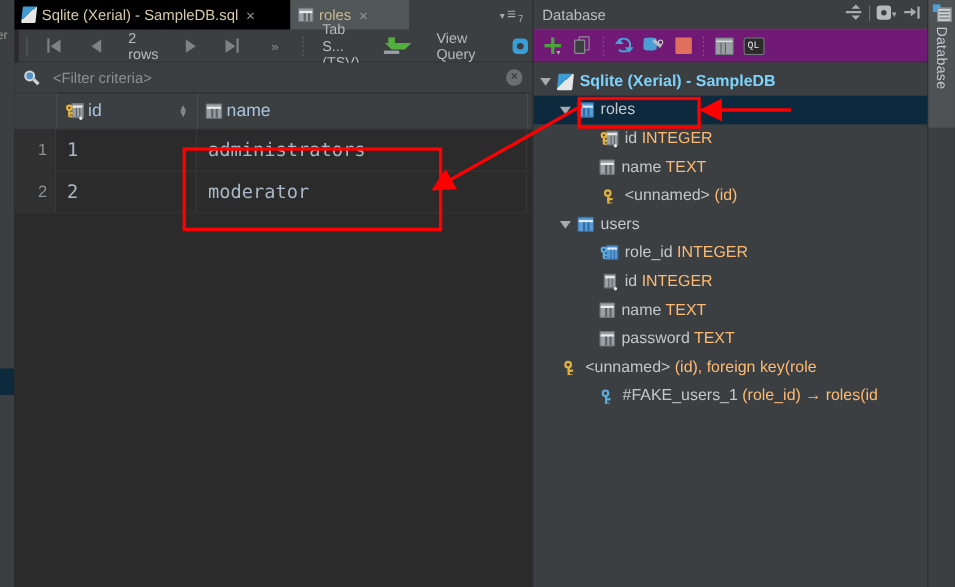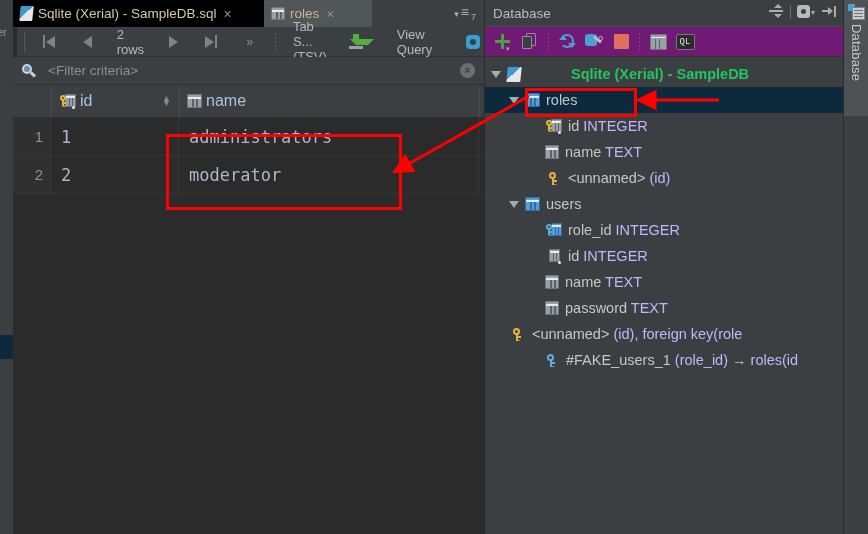--- a/index.html
+++ b/index.html
@@ -424,22 +424,22 @@
     cursor: default;
   }
   .tnode .tw {
     width: 0; height: 0;
     border-left: 5px solid transparent;
     border-right: 5px solid transparent;
     border-top: 7px solid #a6aaad;
     flex: none;
   }
   .tnode .tlabel { font-size: 14.5px; color: #c3c7ca; }
-  .tnode .tlabel .ty { color: #c4b5fd; }
-  .tnode.root .tlabel { font-weight: bold; color: #22c55e; margin-left: 44px; }
+  .tnode .tlabel .ty { color: #fdba74; }
+  .tnode.root .tlabel { font-weight: bold; color: #7dd3fc; }
   .tnode.selected { background: #0d293e; }
 
   .indent0 { padding-left: 6px; }
   .indent1 { padding-left: 24px; }
   .indent2 { padding-left: 60px; }
 
   
   .right-strip {
     position: absolute;
     left: 843px; top: 0;

